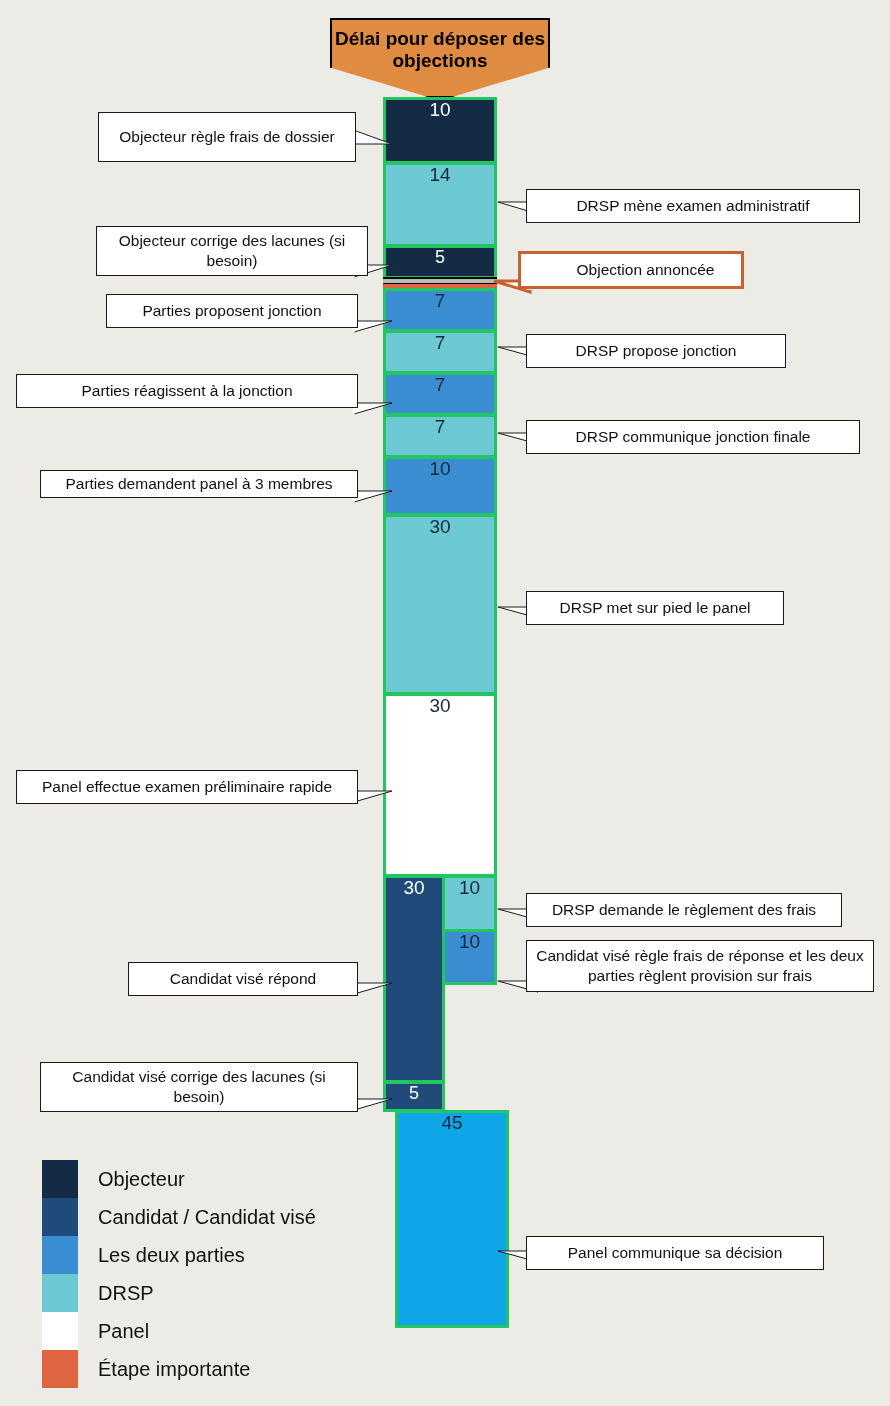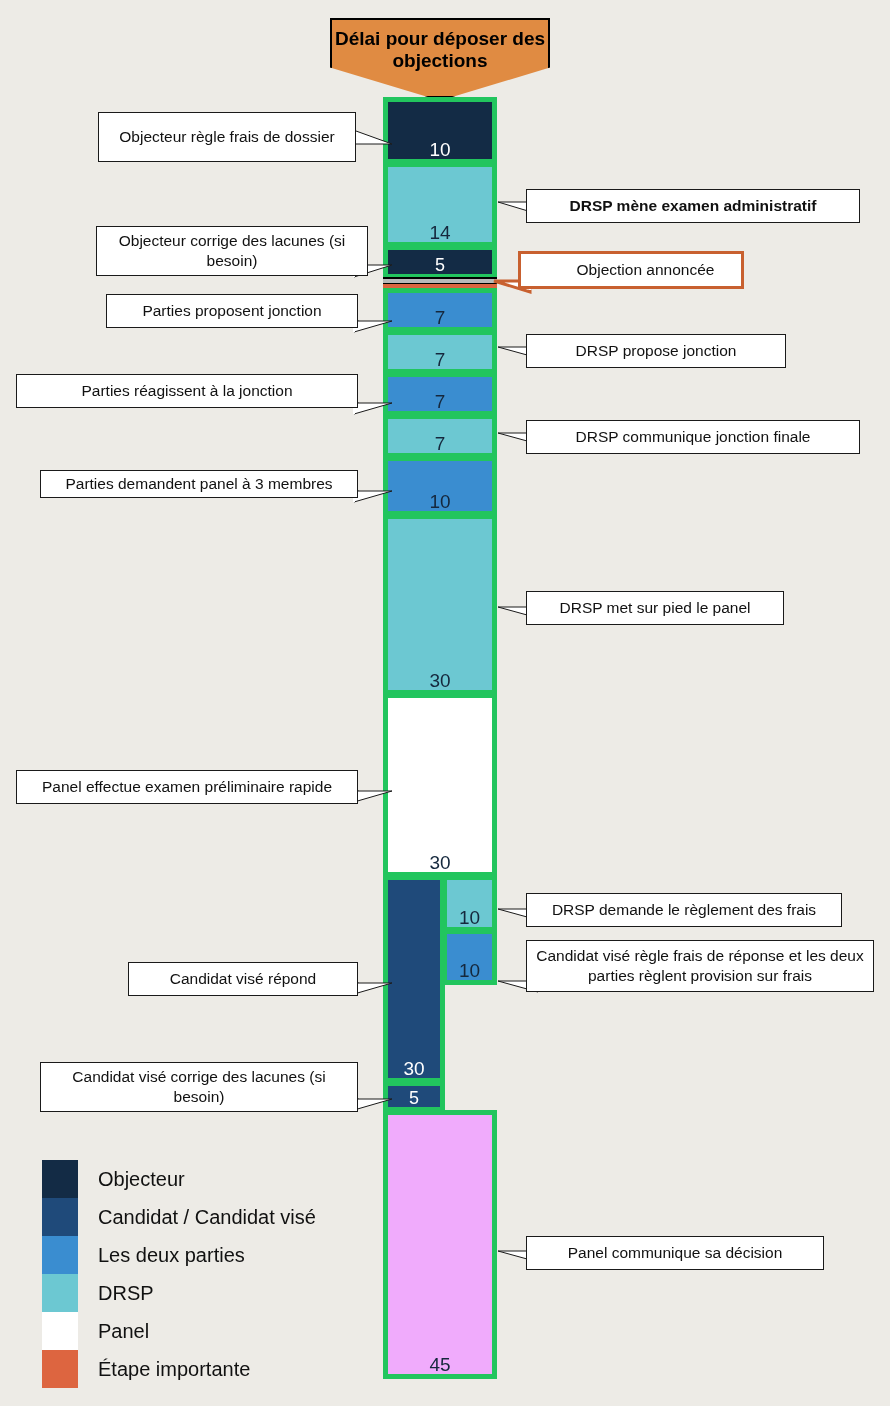--- a/index.html
+++ b/index.html
@@ -61,23 +61,23 @@
     left: 383px;
     top: 97px;
     width: 114px;
     height: 1282px;
   }
 
   
   .seg {
     position: absolute;
     box-sizing: border-box;
-    border: 5px solid #22c55e;
+    border: 3px solid #22c55e;
     display: flex;
-    align-items: flex-end;
+    align-items: flex-start;
     justify-content: center;
     font-size: 19px;
     line-height: 1;
   }
   .seg.lbl-dark { color: #ffffff; }
   .seg.lbl-light { color: #15283d; }
 
   .milestone-wrap {
     position: absolute;
     box-sizing: border-box;
@@ -202,21 +202,21 @@
     </div>
 
     <div class="seg lbl-light" style="left:59px; top:832px; width:55px; height:56px; background:#3a8dd0;">
       <span>10</span>
     </div>
 
     <div class="seg lbl-dark" style="left:0; top:984px; width:62px; height:31px; background:#1f4a7a; font-size:18px;">
       <span>5</span>
     </div>
 
-    <div class="seg lbl-light" style="left:0; top:1013px; width:114px; height:269px; background:#f0abfc;">
+    <div class="seg lbl-light" style="left:12px; top:1013px; width:114px; height:218px; background:#0ea5e9;">
       <span>45</span>
     </div>
   </div>
 
   <svg class="tail" style="left:340px; top:118px; width:52px; height:36px;">
     <polygon points="0,0 0,26 52,26 16,13 0,0" fill="#ffffff" stroke="#1a1a1a" stroke-width="1"></polygon>
     <line x1="0" y1="0" x2="0" y2="26" stroke="#ffffff" stroke-width="2"></line>
   </svg>
   <div class="callout" style="left:98px; top:112px; width:258px; height:50px;">
     <span>Objecteur règle frais de dossier</span>
@@ -275,21 +275,21 @@
     <line x1="0" y1="0" x2="0" y2="22" stroke="#ffffff" stroke-width="2"></line>
   </svg>
   <div class="callout" style="left:40px; top:1062px; width:318px; height:50px;">
     <span>Candidat visé corrige des lacunes (si besoin)</span>
   </div>
 
   <svg class="tail" style="left:498px; top:190px; width:40px; height:32px;">
     <polygon points="40,0 40,24 0,12 36,12 40,0" fill="#ffffff" stroke="#1a1a1a" stroke-width="1"></polygon>
     <line x1="40" y1="0" x2="40" y2="24" stroke="#ffffff" stroke-width="2"></line>
   </svg>
-  <div class="callout" style="left:526px; top:189px; width:334px; height:34px;font-weight:bold;">
+  <div class="callout" style="left:526px; top:189px; width:334px; height:34px;">
     <span>DRSP mène examen administratif</span>
   </div>
 
   <svg class="tail" style="left:494px; top:270px; width:36px; height:30px;">
     <polygon points="36,0 36,22 0,11 32,11 36,0" fill="#ffffff" stroke="#c8602f" stroke-width="3"></polygon>
     <line x1="36" y1="2" x2="36" y2="20" stroke="#ffffff" stroke-width="3"></line>
   </svg>
   <div class="callout hi" style="left:518px; top:251px; width:226px; height:38px;">
     <span>Objection annoncée</span>
   </div>

